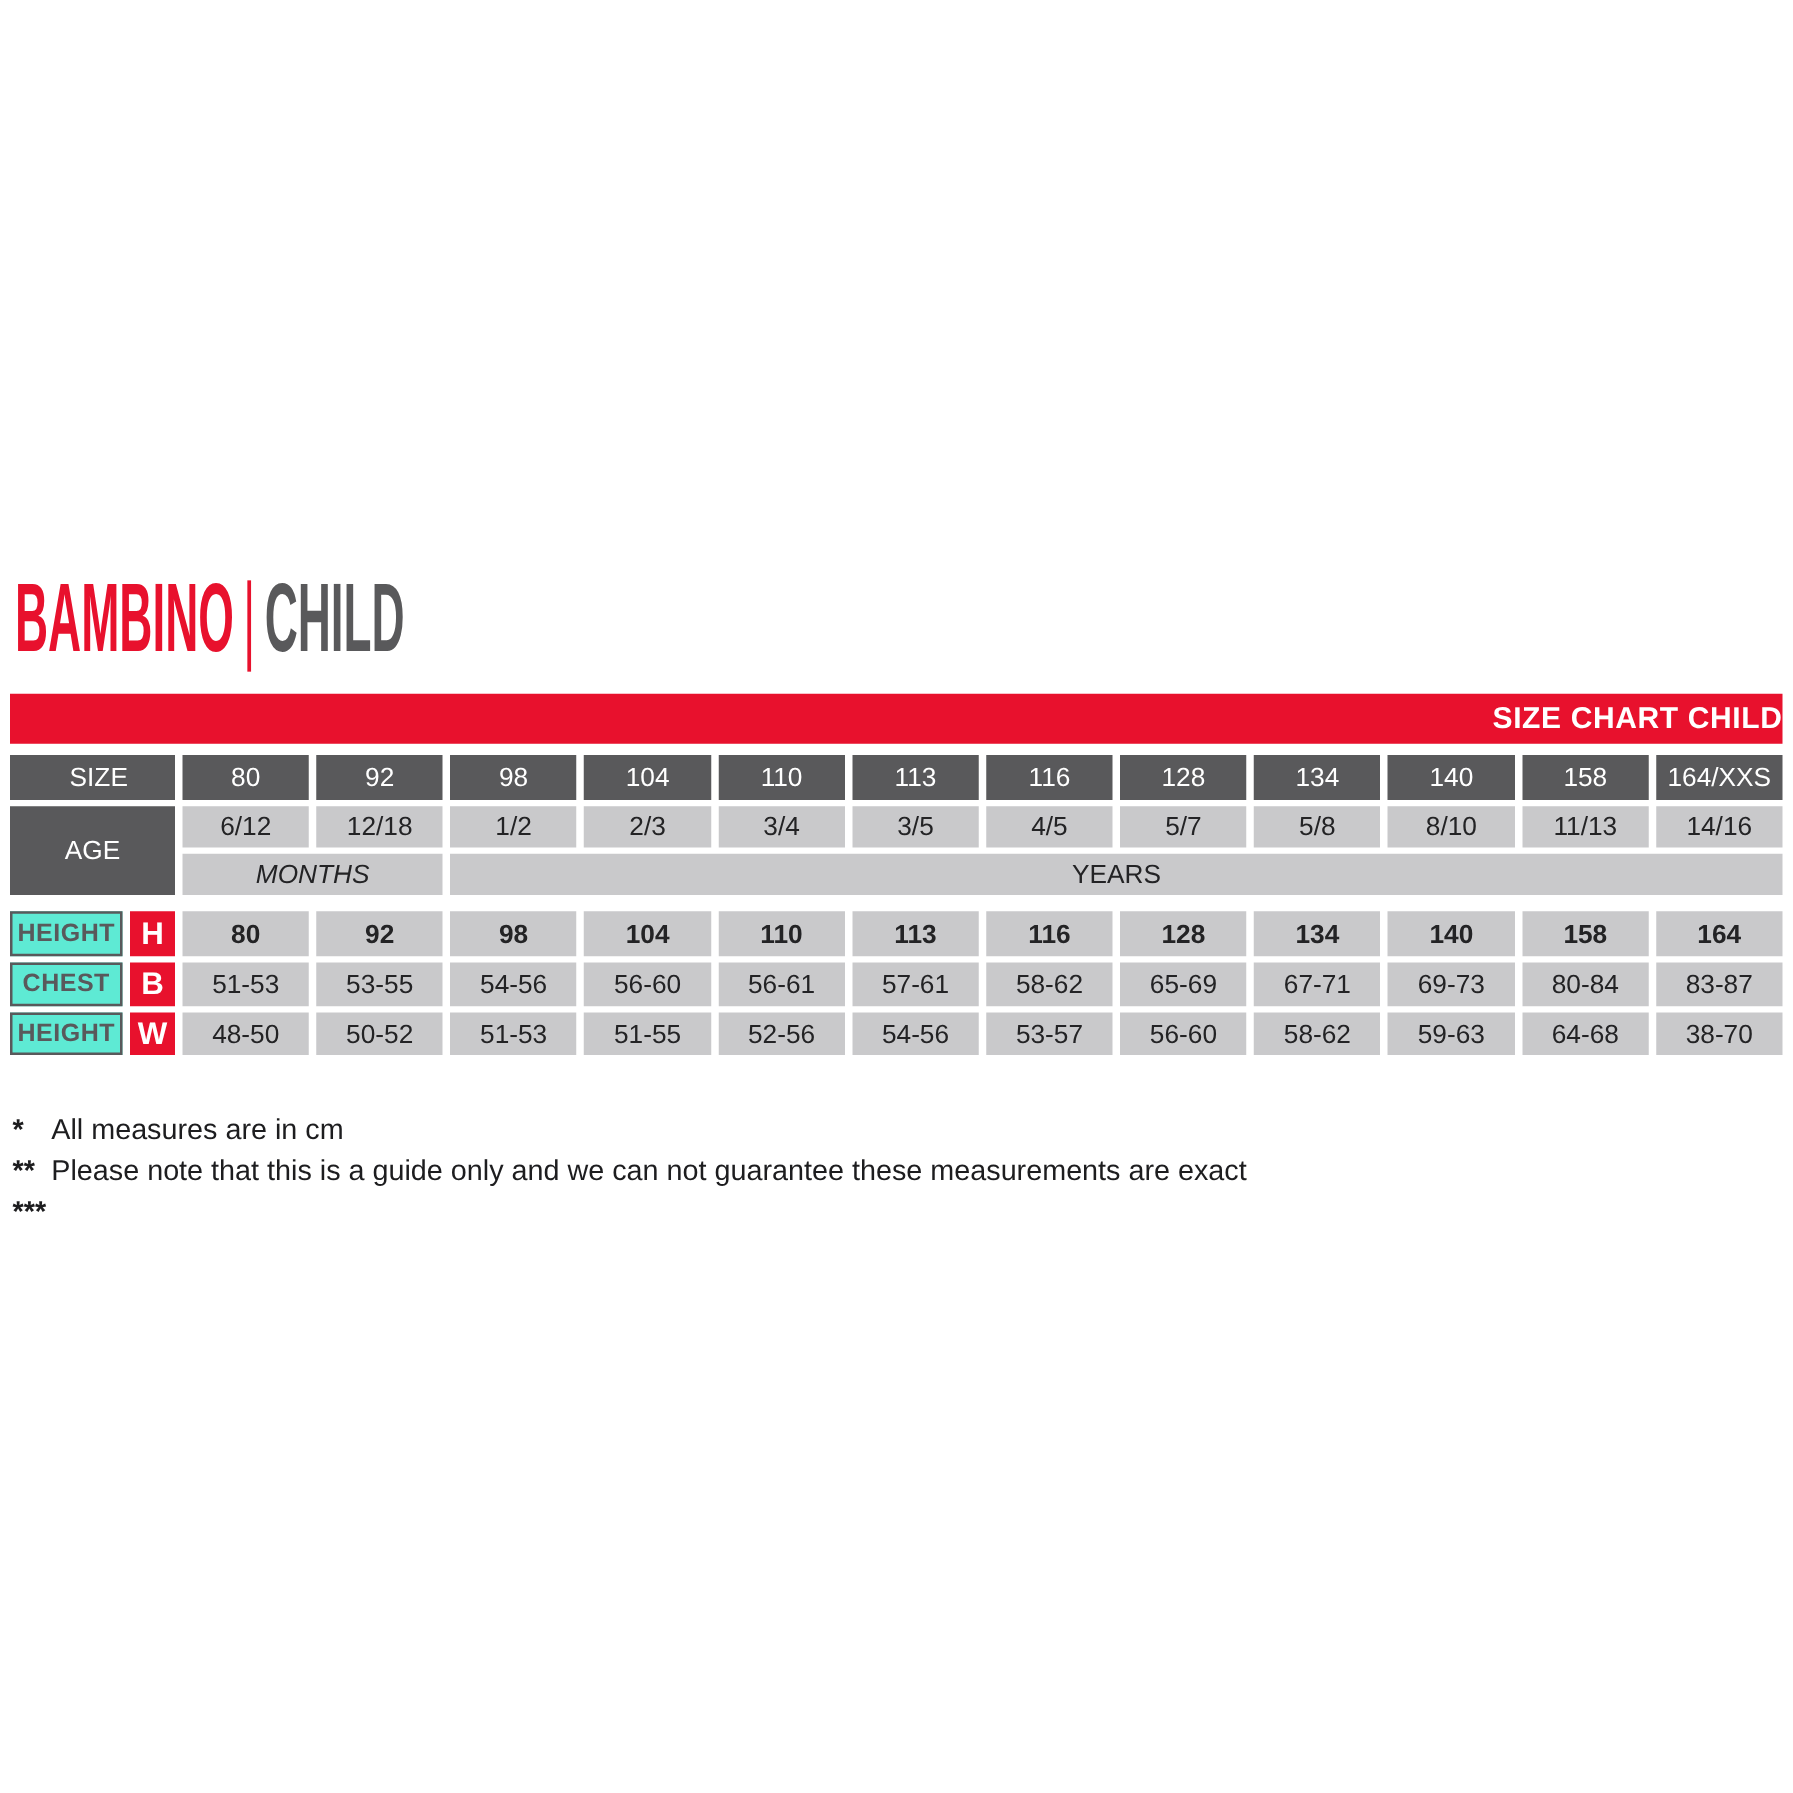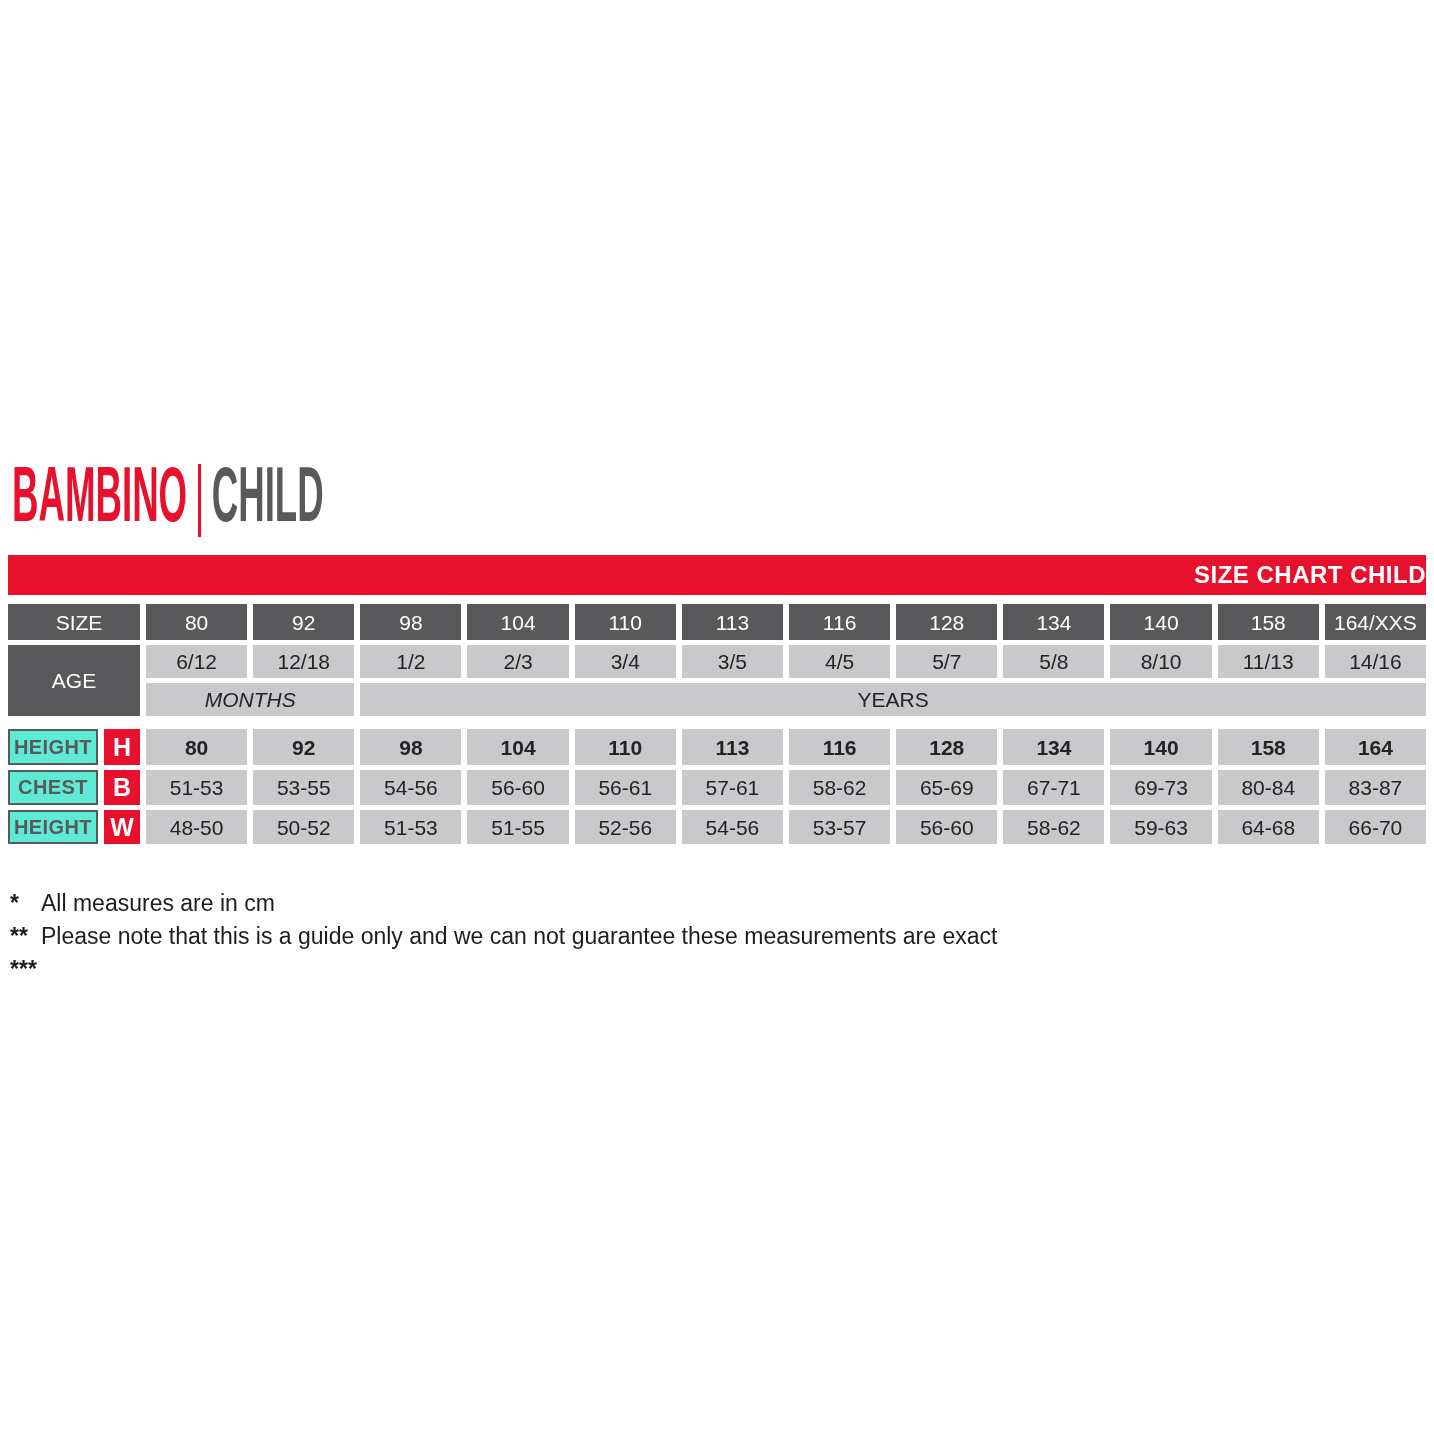--- a/index.html
+++ b/index.html
@@ -208,21 +208,21 @@
   <div class="cell light r7">50-52</div>
   <div class="cell light r7">51-53</div>
   <div class="cell light r7">51-55</div>
   <div class="cell light r7">52-56</div>
   <div class="cell light r7">54-56</div>
   <div class="cell light r7">53-57</div>
   <div class="cell light r7">56-60</div>
   <div class="cell light r7">58-62</div>
   <div class="cell light r7">59-63</div>
   <div class="cell light r7">64-68</div>
-  <div class="cell light r7">66-70</div>
+  <div class="cell light r7">38-70</div>
 
 </div>
 
 <div class="footnotes">
   <div class="fn-line">
     <span class="fn-marker">*</span>
     <span>All measures are in cm</span>
   </div>
   <div class="fn-line">
     <span class="fn-marker">**</span>

